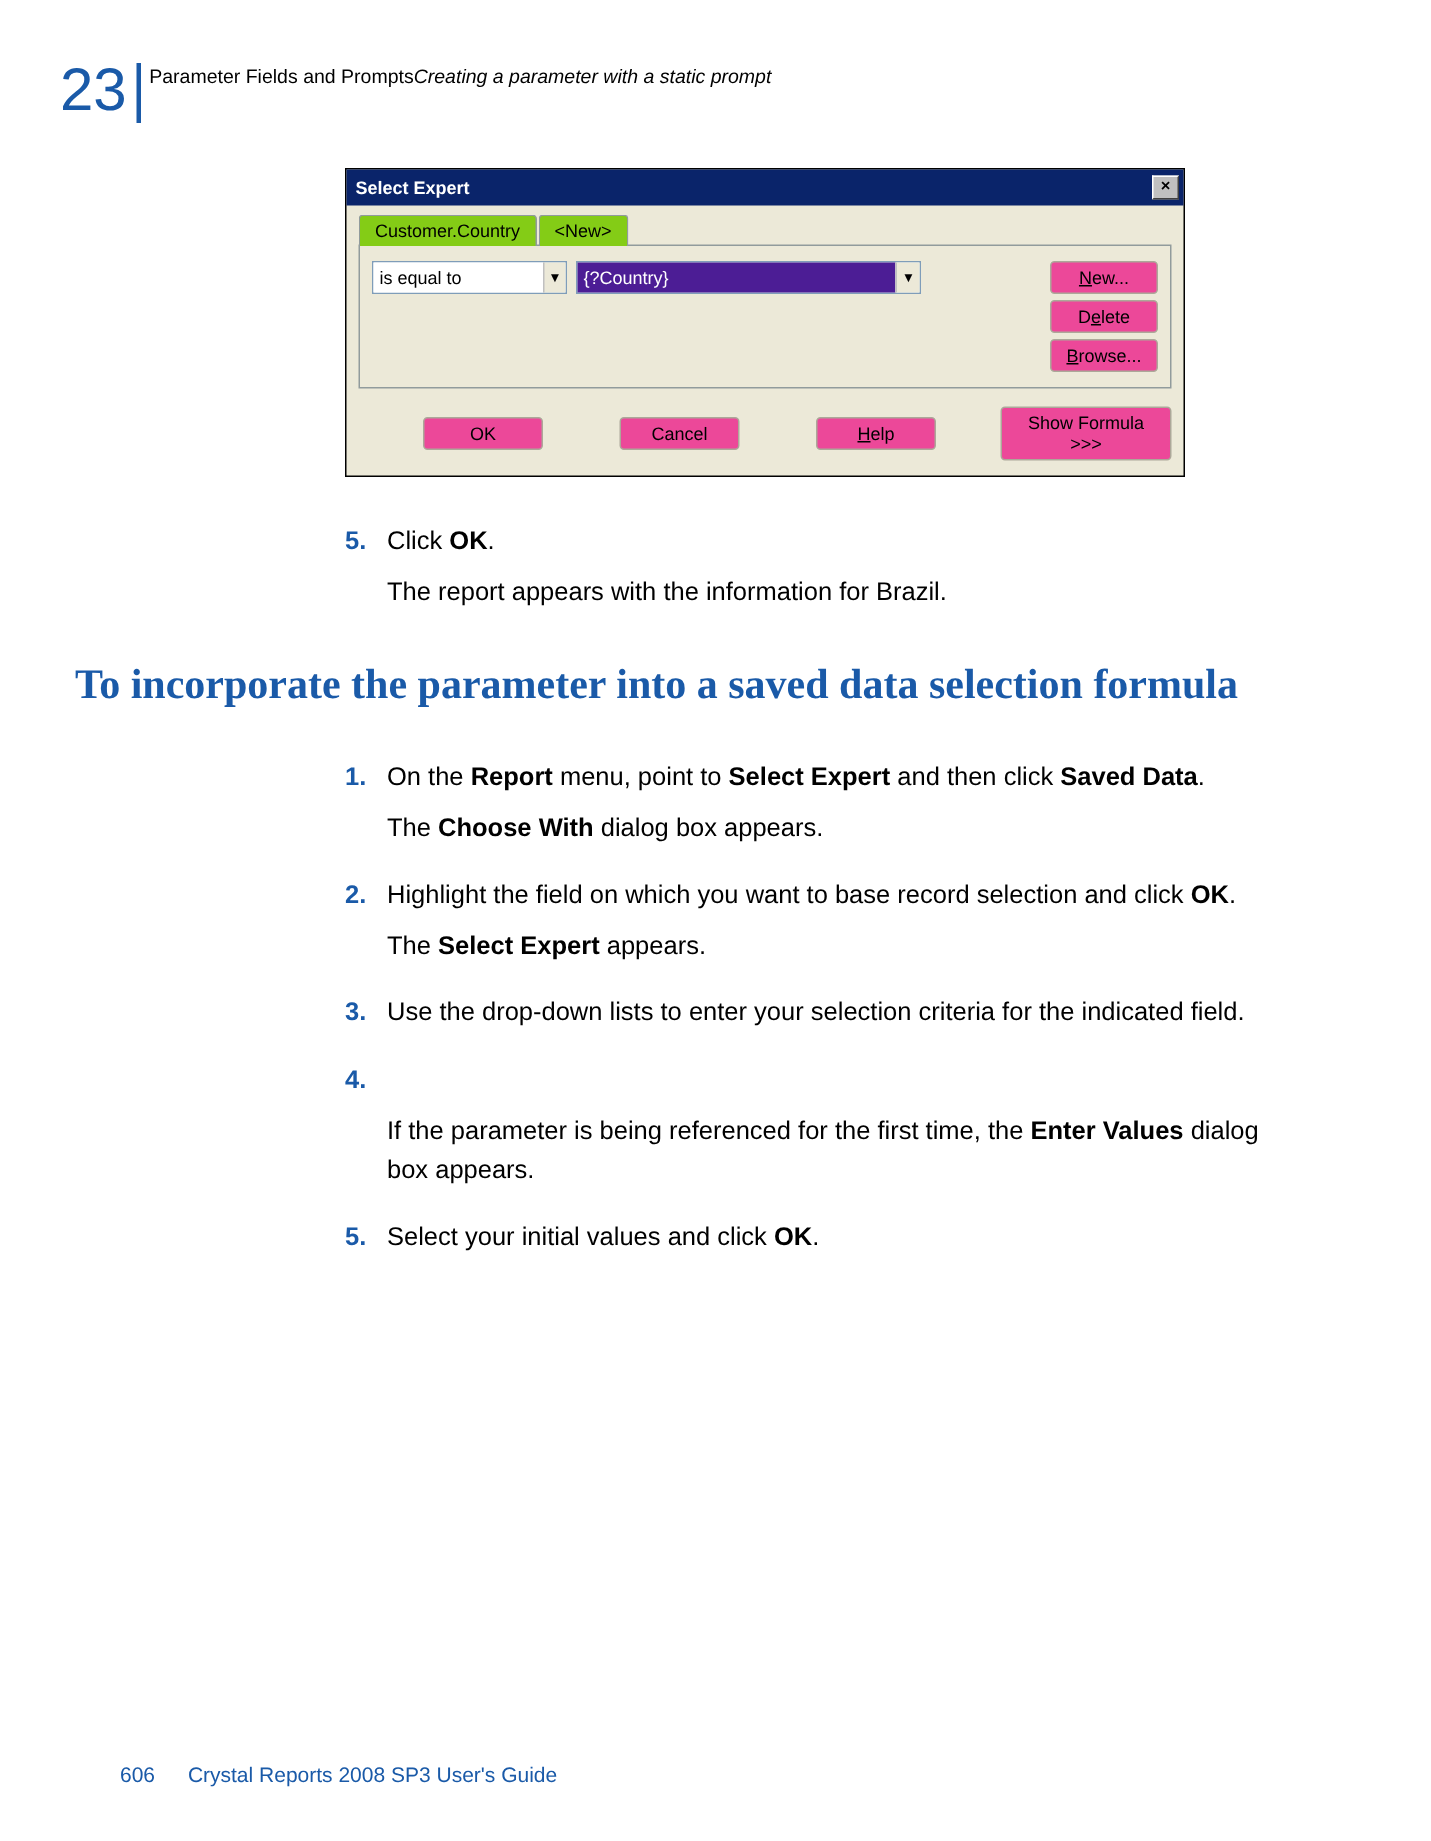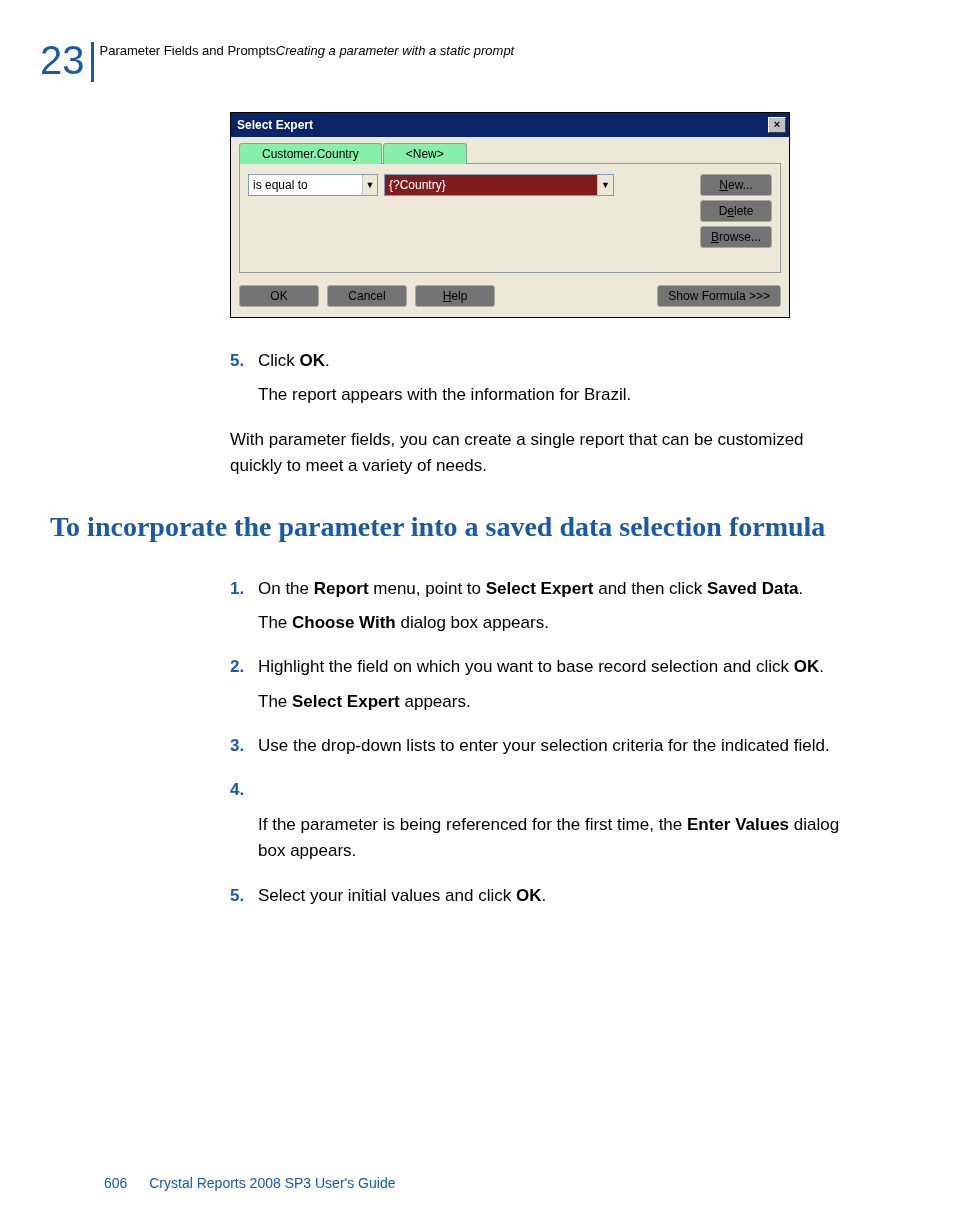--- a/index.html
+++ b/index.html
@@ -72,33 +72,33 @@
     font-weight: bold;
     font-size: 11px;
     text-align: center;
     line-height: 13px;
   }
   .dialog-body {
     padding: 6px 8px 10px 8px;
   }
   .tabstrip { display: flex; }
   .tab {
-    background: #86efac;
+    background: #84cc16;
     border: 1px solid #919b9c;
     border-bottom: none;
-    padding: 3px 22px;
+    padding: 3px 10px;
     font-size: 12px;
     border-top-left-radius: 3px;
     border-top-right-radius: 3px;
     margin-right: 1px;
   }
   .tab.active { position: relative; z-index: 2; }
   .tab-panel {
     border: 1px solid #919b9c;
-    height: 110px;
+    height: 96px;
     margin-top: -1px;
     padding: 10px 8px;
     display: flex;
     gap: 6px;
     align-items: flex-start;
   }
   .combo {
     display: flex;
     align-items: center;
     background: #fff;
@@ -109,45 +109,46 @@
   .combo.right { width: 230px; }
   .combo input {
     border: none;
     width: 100%;
     height: 100%;
     padding: 0 4px;
     font-size: 12px;
     outline: none;
     font-family: Tahoma, Arial, sans-serif;
   }
-  .combo.right input { background: #7f1d1d; color: #fff; }
+  .combo.right input { background: #4c1d95; color: #fff; }
   .combo .arrow {
     width: 17px;
     height: 20px;
     background: #ece9d8;
     border-left: 1px solid #c0c0c0;
     text-align: center;
     font-size: 9px;
     line-height: 20px;
   }
   .side-buttons {
     margin-left: auto;
     display: flex;
     flex-direction: column;
     gap: 4px;
   }
   .winbtn {
-    background: #737373;
+    background: #ec4899;
     border: 1px solid #aca899;
     border-radius: 3px;
     padding: 3px 10px;
     font-size: 12px;
     min-width: 70px;
     text-align: center;
     font-family: Tahoma, Arial, sans-serif;
+    margin-left: 43px;
   }
   .bottom-row {
     display: flex;
     justify-content: space-between;
     align-items: center;
     margin-top: 12px;
   }
   .bottom-left { display: flex; gap: 8px; }
   .bottom-left .winbtn { min-width: 80px; }
   .showf { min-width: 110px; }
@@ -169,21 +170,21 @@
     font-family: Georgia, "Times New Roman", serif;
     font-weight: bold;
     font-size: 28px;
     line-height: 1.3;
     margin: 30px 0 30px 10px;
   }
 
   .footer {
     position: absolute;
     bottom: 36px;
-    left: 104px;
+    left: 80px;
     font-size: 14px;
     color: #000;
   }
   .footer .pagenum { color: #1a5aa8; margin-right: 18px; }
   .footer .guide { color: #1a5aa8; }
   .ul { text-decoration: underline; }
 </style>
 </head>
 <body>
 
@@ -233,21 +234,20 @@
     </div>
   </div>
 </div>
 
 <div class="content">
   <div class="step-row">
     <span class="step-num">5.</span>
     <span><span>Click </span><b>OK</b><span>.</span></span>
   </div>
   <div class="indent">The report appears with the information for Brazil.</div>
-  <div class="para">With parameter fields, you can create a single report that can be customized quickly to meet a variety of needs.</div>
 </div>
 
 <h2 class="section-heading">To incorporate the parameter into a saved data selection formula</h2>
 
 <div class="content">
   <div class="step-row gap-top">
     <span class="step-num">1.</span>
     <span><span>On the </span><b>Report</b><span> menu, point to </span><b>Select Expert</b><span> and then click </span><b>Saved Data</b><span>.</span></span>
   </div>
   <div class="indent"><span>The </span><b>Choose With</b><span> dialog box appears.</span></div>

